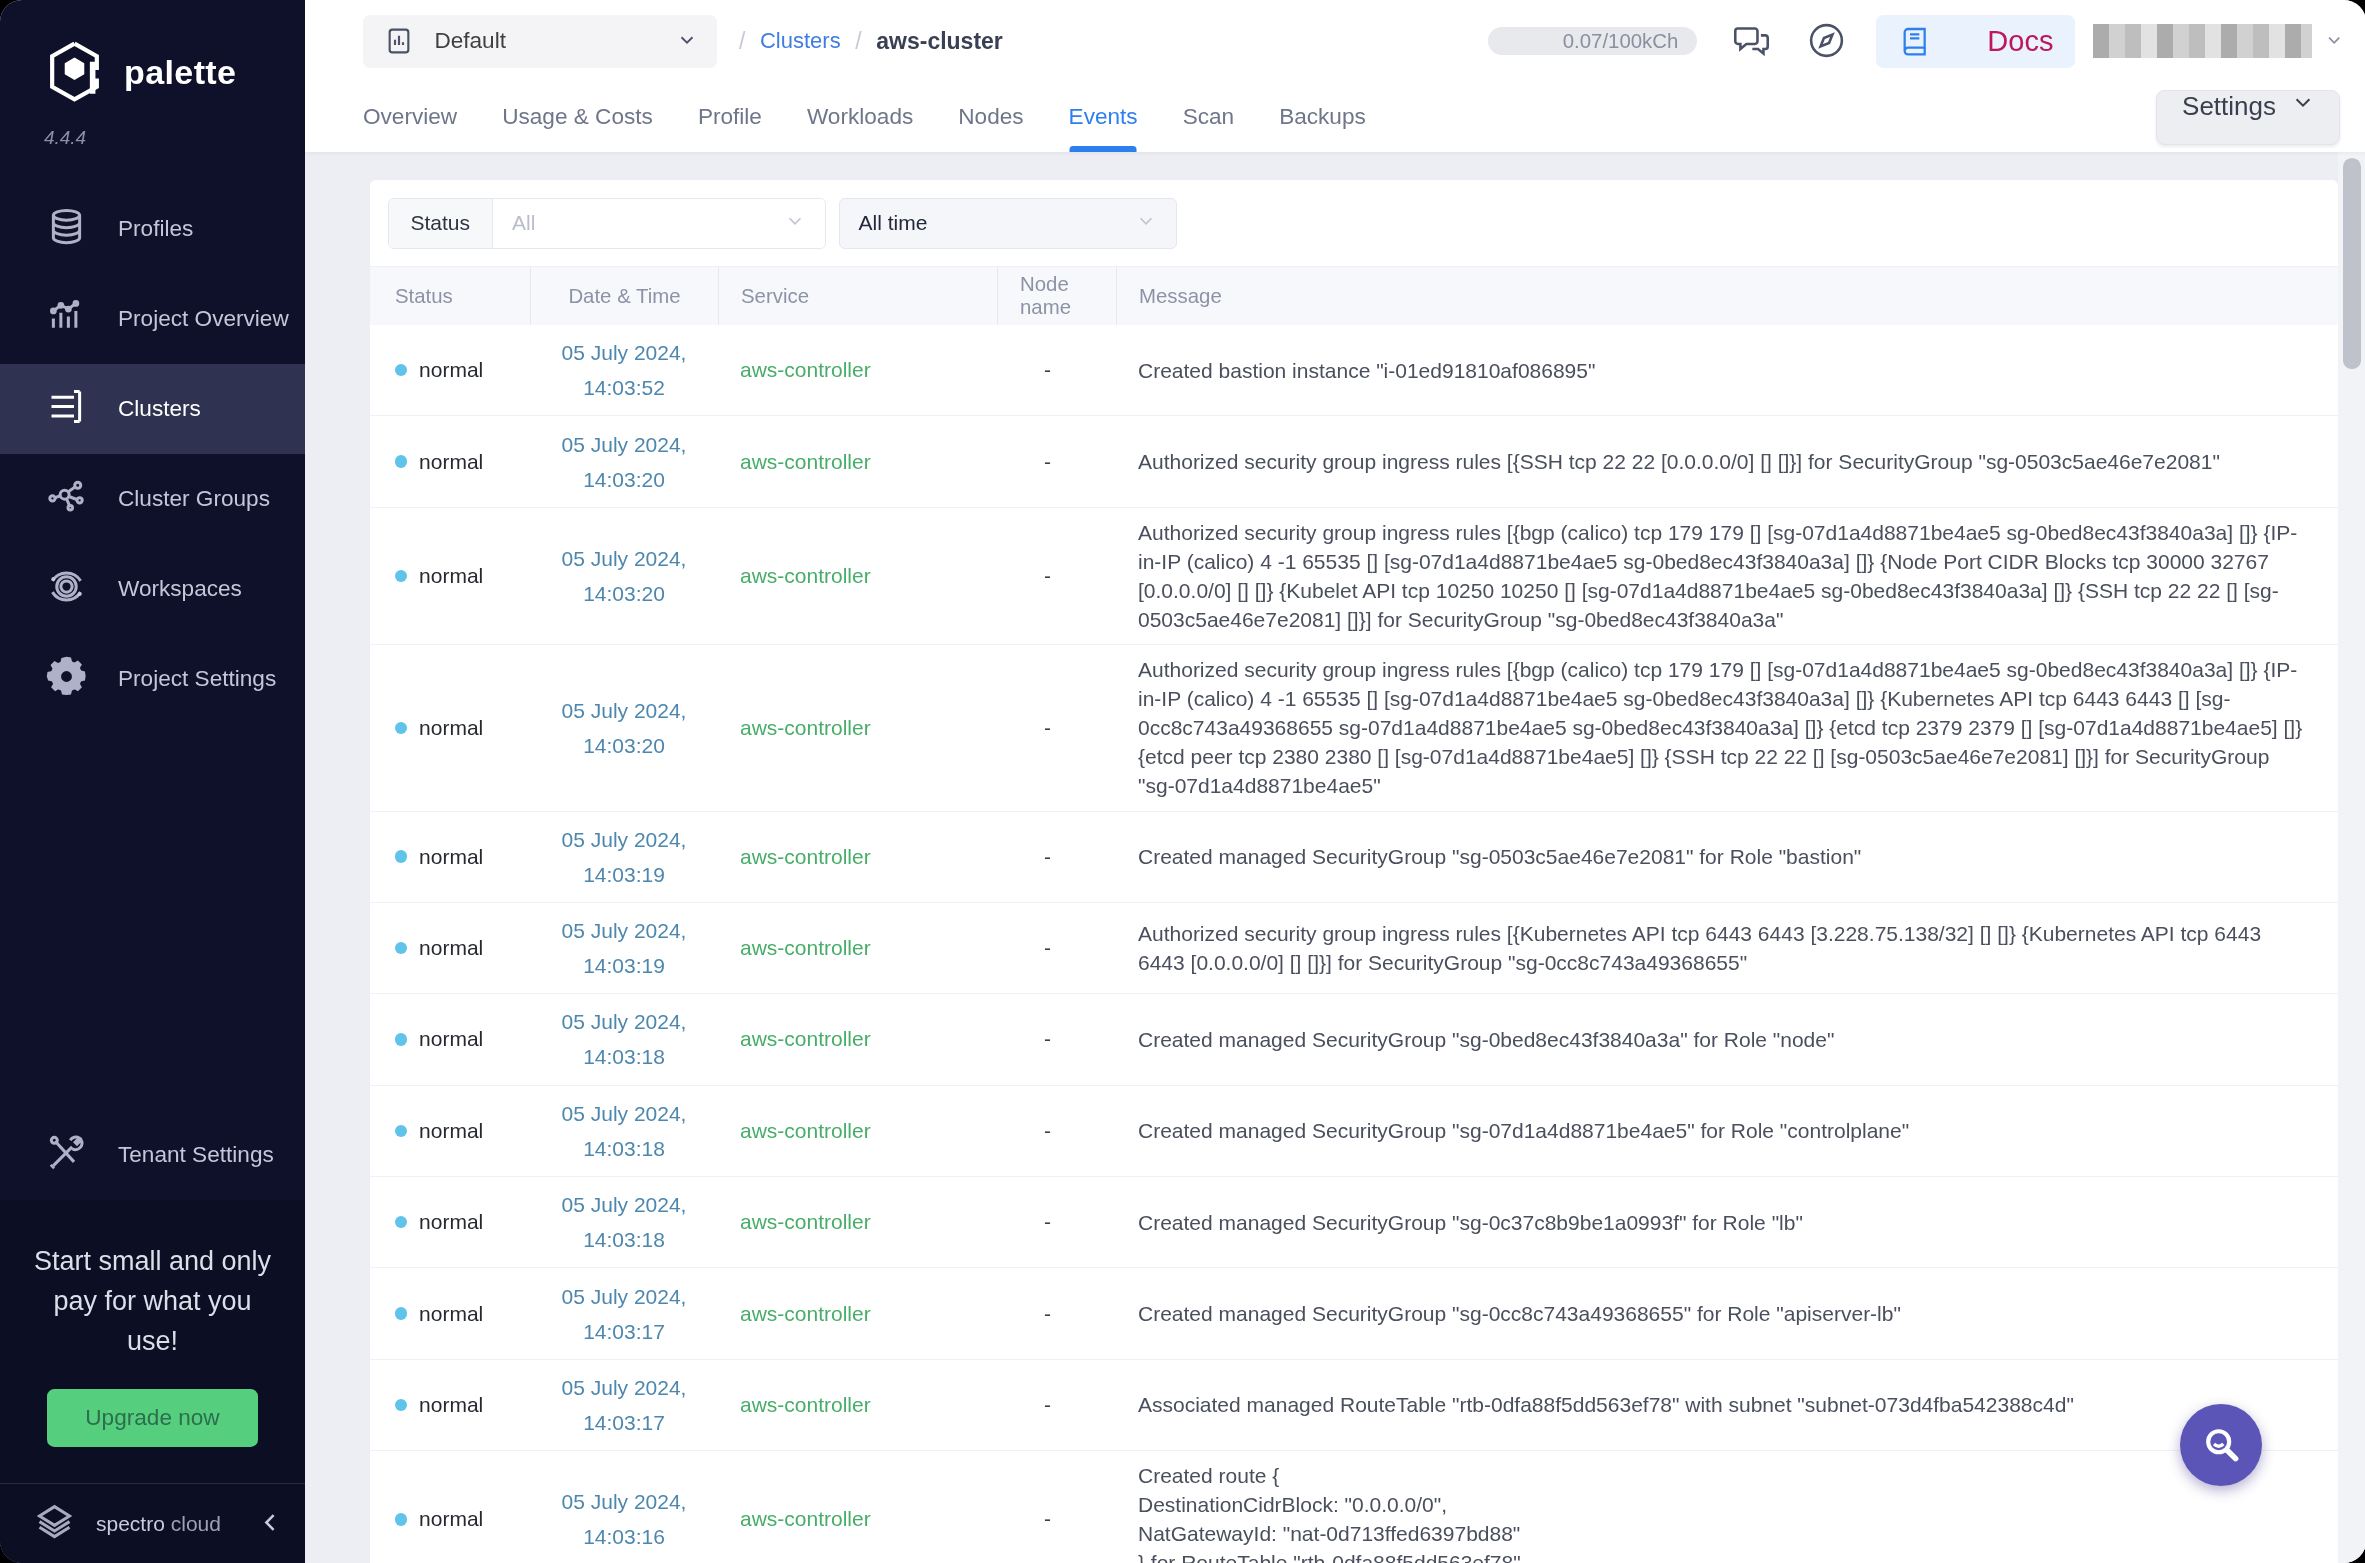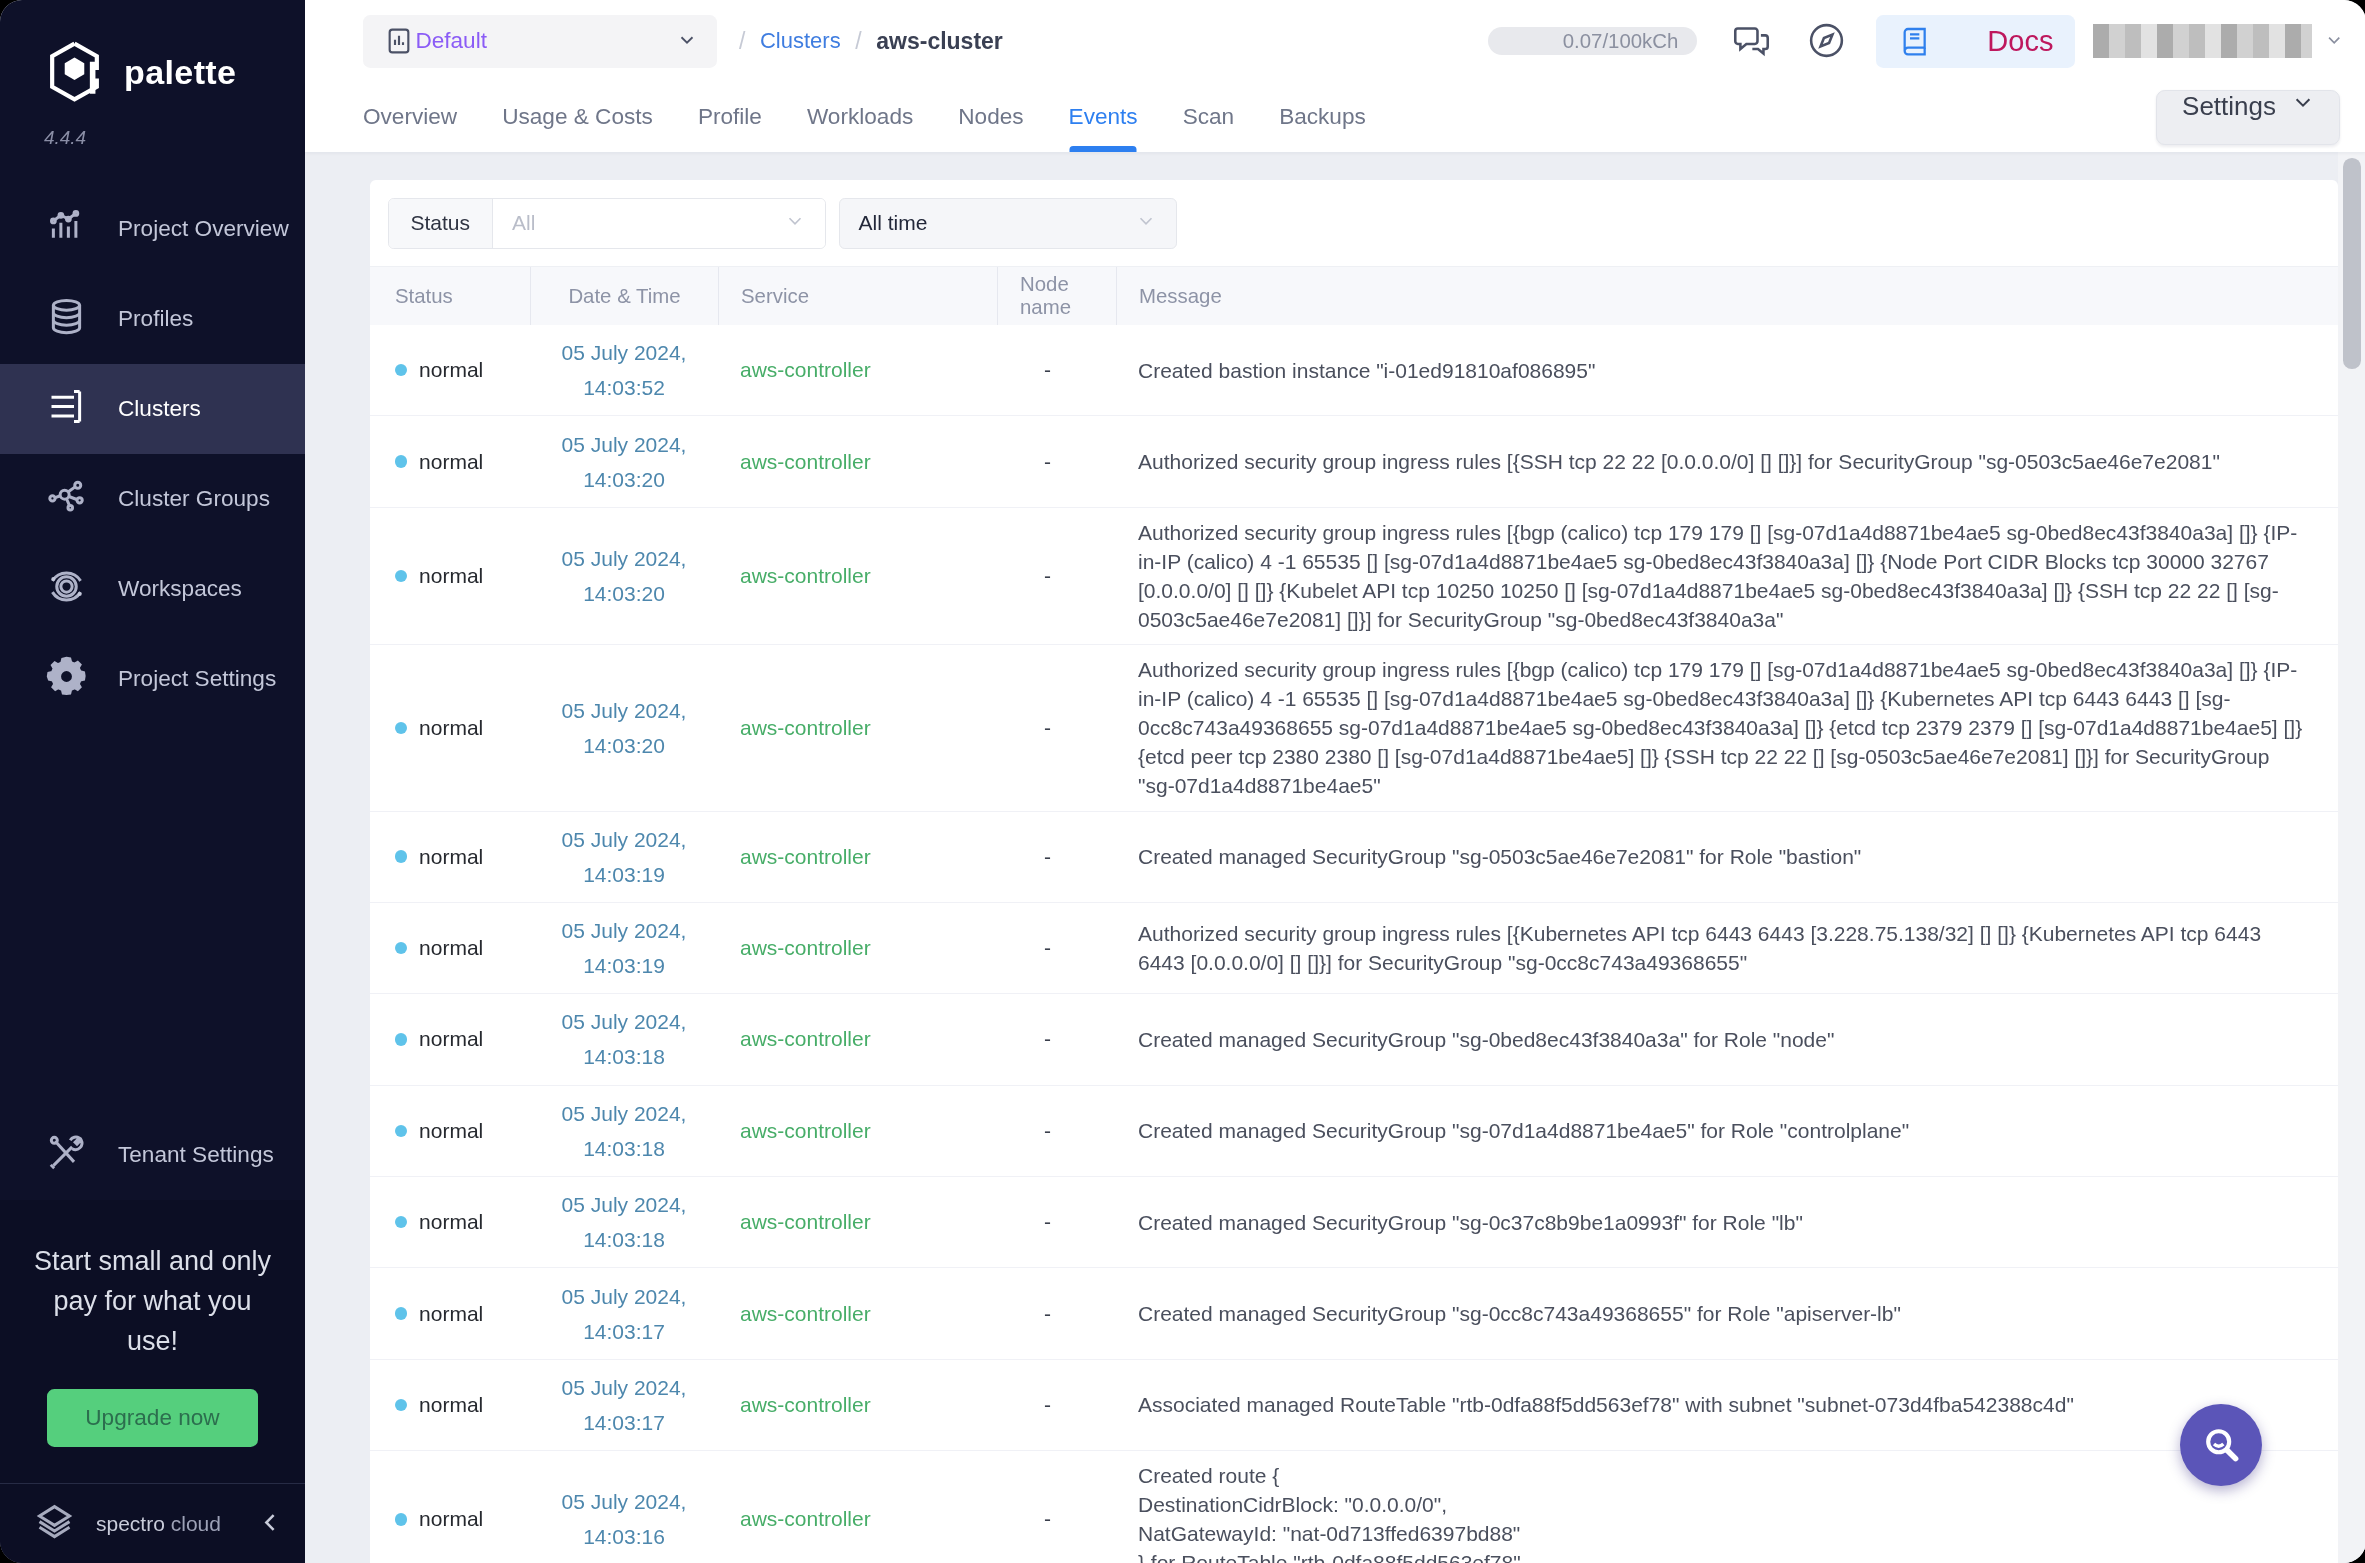--- a/index.html
+++ b/index.html
@@ -28,21 +28,21 @@
   .spectro-text .b1 { color:#c9ccda; font-weight:500; }
   .spectro-text .b2 { color:#9da1b6; font-weight:300; }
   .collapse { margin-left:auto; color:#c9ccda; }
   .collapse svg { width:25px; height:25px; }
 
   
   .main { flex:1; display:flex; flex-direction:column; position:relative; }
   .topbar { background:#fff; height:82px; display:flex; align-items:center; padding:0 22px 0 58px; }
   .proj-select { display:flex; align-items:center; background:#f4f4f6; border-radius:7.3px; height:53px; width:354px; padding:0 19px 0 20.4px; cursor:pointer; }
   .proj-select svg { width:32px; height:32px; stroke:#4b5166; }
-  .proj-label { color:#8b5cf6; font-size:22.6px; }
+  .proj-label { margin-left:19px; color:#404040; font-size:22.6px; }
   .proj-chev { margin-left:auto; color:#b9bdc9; }
   .chev svg, .proj-chev svg { width:22px; height:22px; }
   .crumbs { display:flex; align-items:center; gap:14.6px; margin-left:22px; font-size:22px; }
   .crumb-slash { color:#c6cad5; font-size:23px; }
   .crumb-link { color:#3f7de0; cursor:pointer; }
   .crumb-current { color:#3a4053; font-weight:700; font-size:23px; }
   .top-right { margin-left:auto; display:flex; align-items:center; }
   .usage-pill { background:#e8e9ed; border-radius:22px; height:28px; width:209px; display:flex; align-items:center; justify-content:flex-end; padding-right:19px; color:#8b90a0; font-size:20.4px; }
   .icon-btn { margin-left:34px; color:#4b5166; cursor:pointer; }
   .icon-btn svg { width:41px; height:41px; }
@@ -119,40 +119,40 @@
         </span>
         <span class="brand-name">palette</span>
       </div>
       <div class="version">4.4.4</div>
     </div>
 
     <nav class="nav">
       <div class="nav-item">
         <span>
           <svg viewBox="0 0 24 24" fill="none" stroke-width="1.6">
+              <ellipse cx="12" cy="6" rx="7" ry="2.6"></ellipse>
+              <path d="M5 10c0 1.4 3.1 2.6 7 2.6s7-1.2 7-2.6"></path>
+              <path d="M5 14c0 1.4 3.1 2.6 7 2.6s7-1.2 7-2.6"></path>
+              <path d="M5 6v12c0 1.4 3.1 2.6 7 2.6s7-1.2 7-2.6V6"></path>
+            </svg>
+        </span>
+        <span>Profiles</span>
+      </div>
+      <div class="nav-item">
+        <span>
+          <svg viewBox="0 0 24 24" fill="none" stroke-width="1.6">
               <path d="M5 13v5M9 10v8M13 12v6M17 9v9"></path>
               <path d="M5 9l4-3 4 2 4-3" stroke-dasharray="0"></path>
               <circle cx="5" cy="9" r="1"></circle>
               <circle cx="9" cy="6" r="1"></circle>
               <circle cx="13" cy="8" r="1"></circle>
               <circle cx="17" cy="5" r="1"></circle>
             </svg>
         </span>
         <span>Project Overview</span>
-      </div>
-      <div class="nav-item">
-        <span>
-          <svg viewBox="0 0 24 24" fill="none" stroke-width="1.6">
-              <ellipse cx="12" cy="6" rx="7" ry="2.6"></ellipse>
-              <path d="M5 10c0 1.4 3.1 2.6 7 2.6s7-1.2 7-2.6"></path>
-              <path d="M5 14c0 1.4 3.1 2.6 7 2.6s7-1.2 7-2.6"></path>
-              <path d="M5 6v12c0 1.4 3.1 2.6 7 2.6s7-1.2 7-2.6V6"></path>
-            </svg>
-        </span>
-        <span>Profiles</span>
       </div>
       <div class="nav-item active">
         <span>
           <svg viewBox="0 0 24 24" fill="none" stroke-width="1.6">
               <path d="M4 7h12M4 12h12M4 17h12"></path>
               <path d="M6 5h.01M6 10h.01M6 15h.01" stroke-width="2.4"></path>
               <path d="M19 4v16M19 4h-3M19 20h-3"></path>
             </svg>
         </span>
         <span>Clusters</span>

